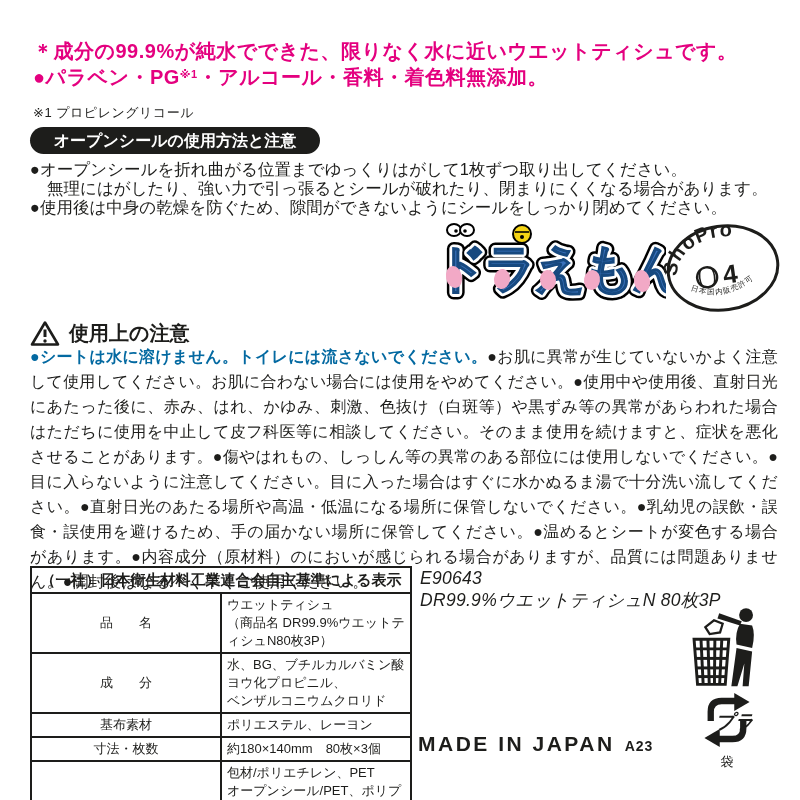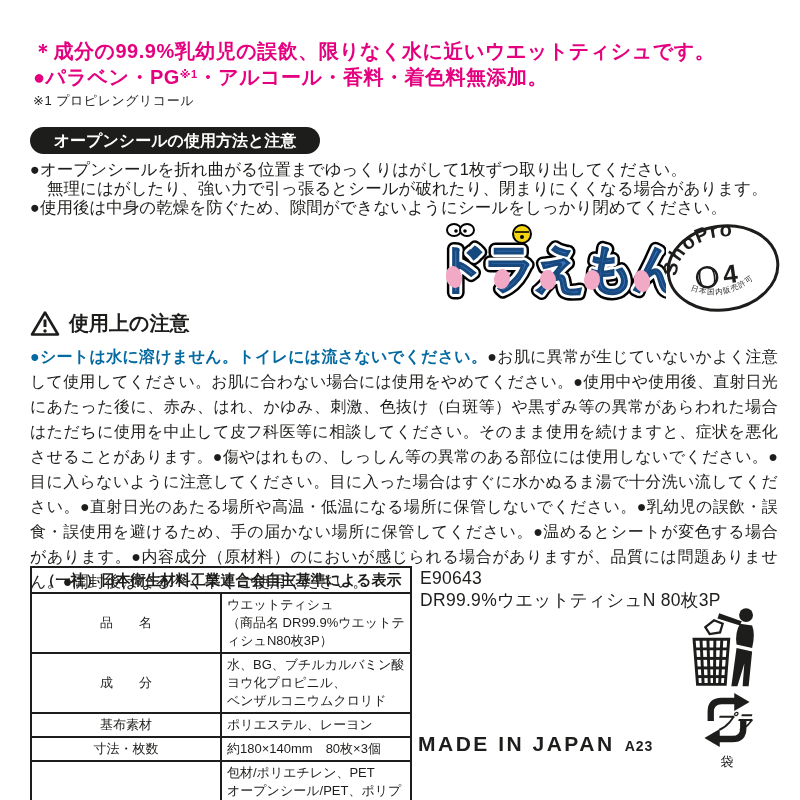--- a/index.html
+++ b/index.html
@@ -31,39 +31,39 @@
   .note{font-size:16px;letter-spacing:.5px;}
 
   
   table.spec{border-collapse:collapse;width:382px;table-layout:fixed;}
   table.spec th,table.spec td{border:2px solid #1d1d1b;font-weight:normal;
         font-size:13px;line-height:18px;padding:2px 5px;vertical-align:middle;}
   table.spec th{font-weight:bold;font-size:15px;text-align:center;padding:3px 8px;}
   td.lbl{width:64px;text-align:center;padding:2px 2px;}
   td.val{white-space:pre-line;}
 
-  .prodcode{font-size:17.5px;line-height:22px;letter-spacing:.3px;}
+  .prodcode{font-size:17.5px;line-height:22px;letter-spacing:.3px;font-style:italic;}
   .madein{font-size:21px;font-weight:bold;letter-spacing:2.5px;}
   .madein .lot{font-size:14px;font-weight:bold;letter-spacing:1px;margin-left:10px;}
 
   .pla-wrap{width:58px;text-align:center;}
   .pla-sub{font-size:13px;margin-top:1px;}
 </style>
 </head>
 <body>
 
 <div class="page">
 
   <div class="abs claim" style="left:33px;top:38px;">
-    <span>＊成分の99.9%乳幼児の誤飲、限りなく水に近いウエットティシュです。</span>
+    <span>＊成分の99.9%が純水でできた、限りなく水に近いウエットティシュです。</span>
   </div>
   <div class="abs claim" style="left:33px;top:64px;">
     <span>●パラベン・PG</span><sup>※1</sup><span>・アルコール・香料・着色料無添加。</span>
   </div>
-  <div class="abs footnote" style="left:33px;top:92px;">※1 プロピレングリコール</div>
+  <div class="abs footnote" style="left:33px;top:104px;">※1 プロピレングリコール</div>
 
   <div class="abs seal-header" style="left:30px;top:127px;">オープンシールの使用方法と注意</div>
   <div class="abs instr" style="left:30px;top:160px;">
     <div class="line">●オープンシールを折れ曲がる位置までゆっくりはがして1枚ずつ取り出してください。</div>
     <div class="line indent">無理にはがしたり、強い力で引っ張るとシールが破れたり、閉まりにくくなる場合があります。</div>
     <div class="line">●使用後は中身の乾燥を防ぐため、隙間ができないようにシールをしっかり閉めてください。</div>
   </div>
 
 
   <div class="abs" style="left:432px;top:222px;width:234px;height:82px;">
@@ -107,21 +107,21 @@
         <path d="M36,45 Q33,53 36,61" fill="none" stroke="#1d1d1b" stroke-width="1.6"></path>
         <path d="M48,45 Q51,53 48,61" fill="none" stroke="#1d1d1b" stroke-width="1.6"></path>
       </g>
       <text x="58" y="62" font-size="26" font-weight="bold" fill="#1d1d1b">4</text>
       <text font-size="7.5" fill="#1d1d1b" letter-spacing="1">
         <textPath href="#arcBot" startOffset="2">日本国内販売許可</textPath>
       </text>
     </svg>
   </div>
 
-  <div class="abs caution-head" style="left:30px;top:310px;">
+  <div class="abs caution-head" style="left:30px;top:320px;">
     <svg width="30" height="27" viewBox="0 0 30 27">
       <path d="M15 2.5 L28 24.5 H2 Z" fill="none" stroke="#1d1d1b" stroke-width="2.6" stroke-linejoin="round"></path>
       <line x1="15" y1="9.5" x2="15" y2="17" stroke="#1d1d1b" stroke-width="3"></line>
       <circle cx="15" cy="21" r="1.7" fill="#1d1d1b"></circle>
     </svg>
     <span>使用上の注意</span>
   </div>
 
   <div class="abs caution-body" style="left:30px;top:344px;">
     <span class="hl">●シートは水に溶けません。トイレには流さないでください。</span><span>●お肌に異常が生じていないかよく注意して使用してください。お肌に合わない場合には使用をやめてください。●使用中や使用後、直射日光にあたった後に、赤み、はれ、かゆみ、刺激、色抜け（白斑等）や黒ずみ等の異常があらわれた場合はただちに使用を中止して皮フ科医等に相談してください。そのまま使用を続けますと、症状を悪化させることがあります。●傷やはれもの、しっしん等の異常のある部位には使用しないでください。●目に入らないように注意してください。目に入った場合はすぐに水かぬるま湯で十分洗い流してください。●直射日光のあたる場所や高温・低温になる場所に保管しないでください。●乳幼児の誤飲・誤食・誤使用を避けるため、手の届かない場所に保管してください。●温めるとシートが変色する場合があります。●内容成分（原材料）のにおいが感じられる場合がありますが、品質には問題ありません。●開封後はなるべく早くご使用ください。</span>

